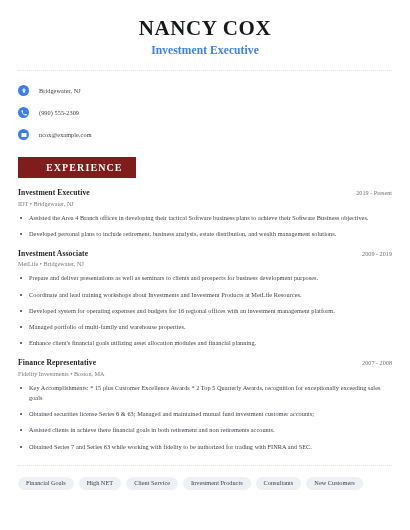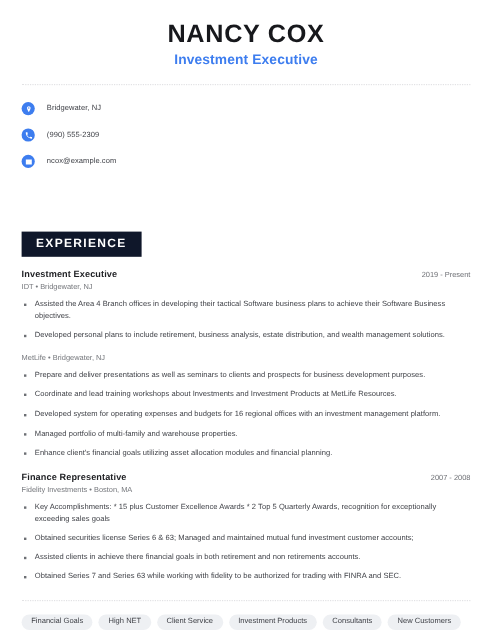--- a/index.html
+++ b/index.html
@@ -14,20 +14,21 @@
     color: #2b2b2b;
     overflow: hidden;
   }
   .page {
     width: 410px;
     height: 530px;
     box-sizing: border-box;
     padding: 0 18px;
     background: #ffffff;
     position: relative;
+    font-family: Liberation Serif, serif;
   }
 
   
   .header {
     text-align: center;
     padding-top: 17px;
   }
   .name {
     font-size: 21px;
     font-weight: bold;
@@ -73,27 +74,26 @@
   .c-text {
     font-size: 6.3px;
     color: #3f4147;
     letter-spacing: 0.05px;
   }
 
   
   .section { margin-top: 14px; }
   .banner {
     display: inline-block;
-    background: #0f172a;
+    background: #7f1d1d;
     color: #ffffff;
     font-size: 10px;
     font-weight: bold;
     letter-spacing: 1.1px;
-    padding: 5px 13px 5px 12px;
-    margin-top: 36px;
+    padding: 5px 13px 5px 28px;
   }
 
   
   .job { margin-top: 10px; }
   .job-head {
     display: flex;
     justify-content: space-between;
     align-items: baseline;
   }
   .job-title {
@@ -206,20 +206,24 @@
         <span class="job-date">2019 - Present</span>
       </div>
       <div class="job-meta">IDT • Bridgewater, NJ</div>
       <ul class="bullets">
         <li>Assisted the Area 4 Branch offices in developing their tactical Software business plans to achieve their Software Business objectives.</li>
         <li>Developed personal plans to include retirement, business analysis, estate distribution, and wealth management solutions.</li>
       </ul>
     </div>
 
     <div class="job">
+      <div class="job-head">
+        <span class="job-title">Investment Associate</span>
+        <span class="job-date">2009 - 2019</span>
+      </div>
       <div class="job-meta">MetLife • Bridgewater, NJ</div>
       <ul class="bullets">
         <li>Prepare and deliver presentations as well as seminars to clients and prospects for business development purposes.</li>
         <li>Coordinate and lead training workshops about Investments and Investment Products at MetLife Resources.</li>
         <li>Developed system for operating expenses and budgets for 16 regional offices with an investment management platform.</li>
         <li>Managed portfolio of multi-family and warehouse properties.</li>
         <li>Enhance client's financial goals utilizing asset allocation modules and financial planning.</li>
       </ul>
     </div>
 

